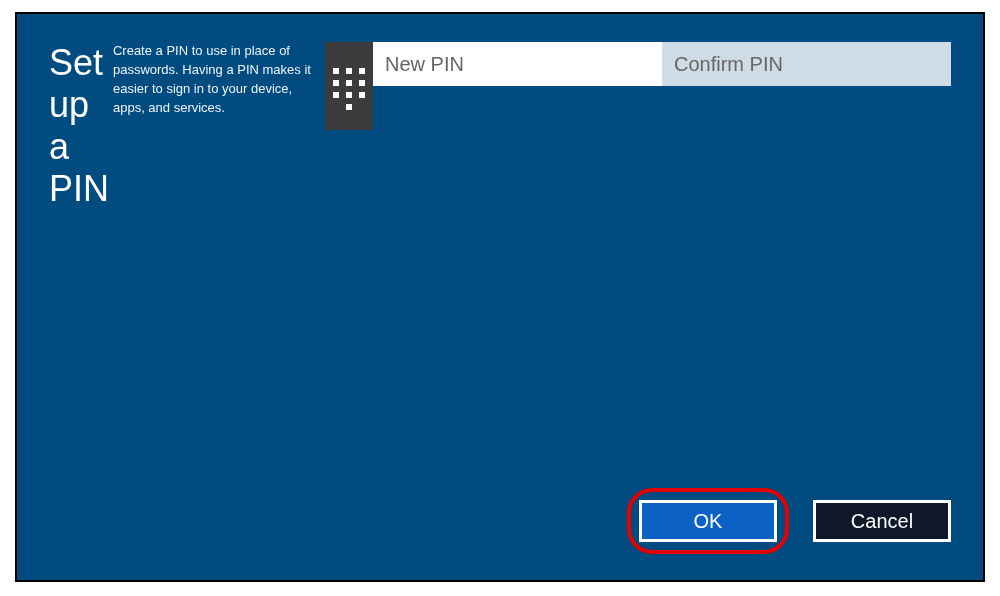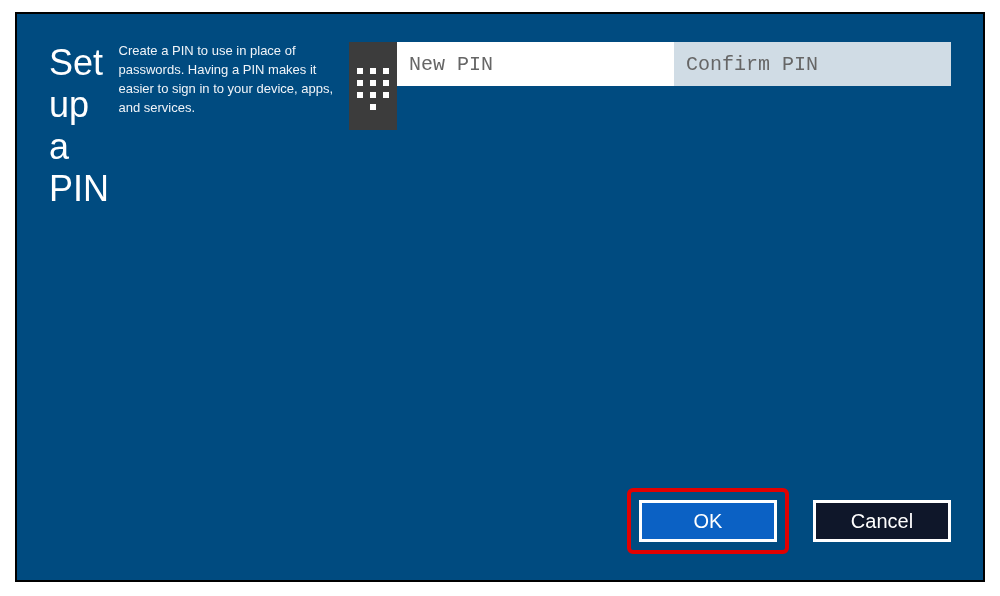--- a/index.html
+++ b/index.html
@@ -55,41 +55,41 @@
       height: 48px;
     }
     .input-field {
       width: 566px;
       height: 44px;
       border: none;
       font-size: 20px;
       padding: 0 12px;
       margin-bottom: 38px;
       outline: none;
-      font-family: Liberation Mono, monospace;
+      font-family: Liberation Sans, sans-serif;
     }
     .input-new {
       background: #ffffff;
       color: #555;
     }
     .input-confirm {
       background: #d0dce5;
       color: #4d7c0f;
     }
     .button-row {
       position: absolute;
       bottom: 26px;
       right: 32px;
       display: flex;
       align-items: center;
       gap: 24px;
     }
     .highlight-wrap {
       border: 4px solid #e20000;
-      border-radius: 6px;
+      border-radius: 25px;
       padding: 8px;
     }
     .btn {
       width: 138px;
       height: 42px;
       font-size: 20px;
       color: #fff;
       border: 3px solid #fff;
       cursor: pointer;
       font-family: inherit;

